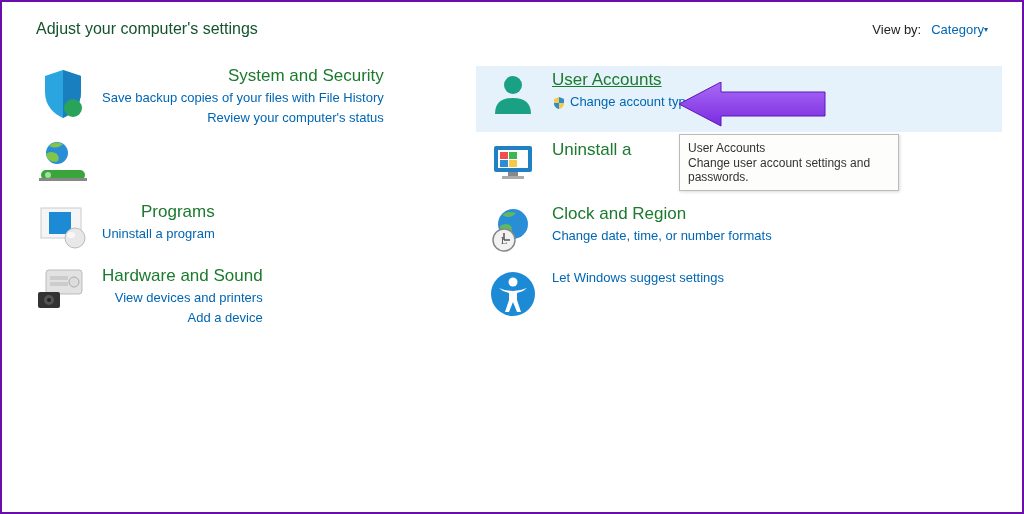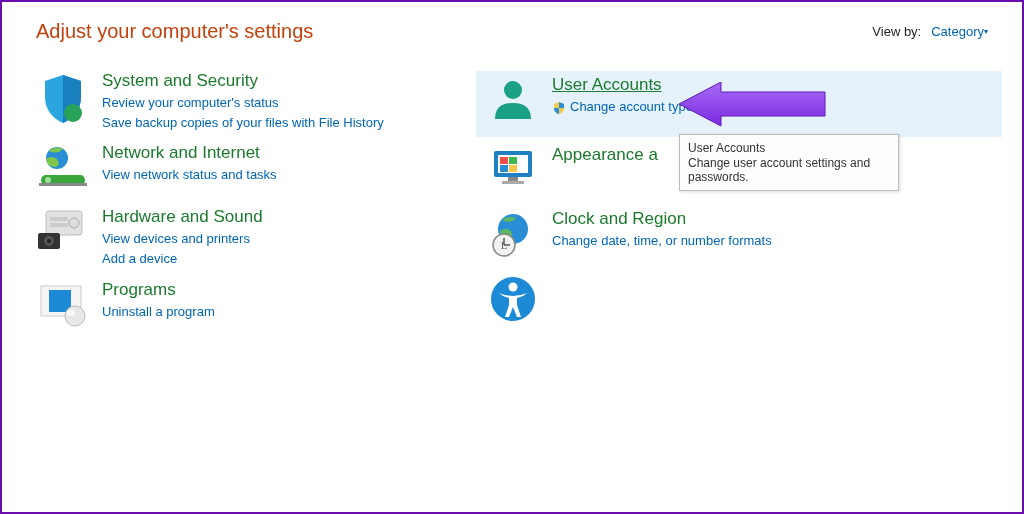--- a/index.html
+++ b/index.html
@@ -14,23 +14,23 @@
     position: relative;
     overflow: hidden;
   }
   .header {
     display: flex;
     justify-content: space-between;
     align-items: center;
     padding: 18px 34px 0 34px;
   }
   .header h1 {
-    font-size: 20px;
+    font-size: 16px;
     font-weight: 400;
-    color: #c2410c;
+    color: #14532d;
   }
   .viewby {
     font-size: 13px;
     color: #222;
     display: flex;
     align-items: center;
     gap: 10px;
   }
   .viewby .dd {
     color: #0066b3;
@@ -42,21 +42,21 @@
     font-size: 8px;
     color: #0066b3;
   }
 
   .content {
     display: flex;
     padding: 28px 20px 0 24px;
     gap: 0;
   }
   .col { flex: 1; }
-  .col-left { flex: 0 0 450px; }
+  .col-left { flex: 0 0 450px; text-align: right; }
   .col-right { flex: 1; }
 
   .cat {
     display: flex;
     gap: 10px;
     padding-left: 8px;
     margin-bottom: 10px;
   }
   .cat .iconcell {
     width: 58px;
@@ -145,73 +145,69 @@
     <div class="cat">
       <div class="iconcell">
         <svg width="48" height="52" viewBox="0 0 48 52">
           <path d="M24 2 L42 8 V24 C42 38 33 46 24 50 C15 46 6 38 6 24 V8 Z" fill="#2aa5e0"></path>
           <path d="M24 2 L42 8 V24 C42 38 33 46 24 50 Z" fill="#1a7fbf"></path>
           <circle cx="34" cy="40" r="9" fill="#2aa35a"></circle>
         </svg>
       </div>
       <div class="textcell">
         <h2>System and Security</h2>
+        <a href="#" class="sublink">Save backup copies of your files with File History</a>
         <a href="#" class="sublink">Review your computer's status</a>
-        <a href="#" class="sublink">Save backup copies of your files with File History</a>
       </div>
     </div>
 
     <div class="cat">
       <div class="iconcell">
         <svg width="52" height="48" viewBox="0 0 52 48">
           <circle cx="20" cy="13" r="11" fill="#2a8ed6"></circle>
           <path d="M12 6 Q18 0 26 4 Q20 10 12 6" fill="#7fc64a"></path>
           <path d="M9 14 Q14 10 20 14 Q24 20 19 22 Q10 22 9 14" fill="#7fc64a"></path>
           <rect x="4" y="30" width="44" height="10" rx="5" fill="#3aa53a"></rect>
           <circle cx="11" cy="35" r="3" fill="#9fe09f"></circle>
           <rect x="2" y="38" width="48" height="3" fill="#888"></rect>
         </svg>
       </div>
-      <div class="textcell">
-        <h2>Network and Internet</h2>
-        <a href="#" class="sublink">View network status and tasks</a>
+    </div>
+
+    <div class="cat">
+      <div class="iconcell">
+        <svg width="52" height="46" viewBox="0 0 52 46">
+          <rect x="4" y="4" width="40" height="30" fill="#f5f5f5" stroke="#ccc"></rect>
+          <rect x="12" y="8" width="22" height="22" fill="#1d8ad6"></rect>
+          <circle cx="38" cy="34" r="10" fill="#e8e8e8" stroke="#bbb"></circle>
+          <ellipse cx="34" cy="31" rx="4" ry="3" fill="#fff" opacity="0.7"></ellipse>
+        </svg>
+      </div>
+      <div class="textcell">
+        <h2>Programs</h2>
+        <a href="#" class="sublink">Uninstall a program</a>
       </div>
     </div>
 
     <div class="cat">
       <div class="iconcell">
         <svg width="54" height="46" viewBox="0 0 54 46">
           <rect x="10" y="2" width="36" height="24" rx="3" fill="#e2e2e2" stroke="#bbb"></rect>
           <rect x="14" y="8" width="18" height="4" fill="#ccc"></rect>
           <rect x="14" y="14" width="18" height="4" fill="#ccc"></rect>
           <circle cx="38" cy="14" r="5" fill="#ddd" stroke="#aaa"></circle>
           <rect x="2" y="24" width="22" height="16" rx="2" fill="#333"></rect>
           <circle cx="13" cy="32" r="5" fill="#555"></circle>
           <circle cx="13" cy="32" r="2" fill="#222"></circle>
         </svg>
       </div>
       <div class="textcell">
         <h2>Hardware and Sound</h2>
         <a href="#" class="sublink">View devices and printers</a>
         <a href="#" class="sublink">Add a device</a>
-      </div>
-    </div>
-
-    <div class="cat">
-      <div class="iconcell">
-        <svg width="52" height="46" viewBox="0 0 52 46">
-          <rect x="4" y="4" width="40" height="30" fill="#f5f5f5" stroke="#ccc"></rect>
-          <rect x="12" y="8" width="22" height="22" fill="#1d8ad6"></rect>
-          <circle cx="38" cy="34" r="10" fill="#e8e8e8" stroke="#bbb"></circle>
-          <ellipse cx="34" cy="31" rx="4" ry="3" fill="#fff" opacity="0.7"></ellipse>
-        </svg>
-      </div>
-      <div class="textcell">
-        <h2>Programs</h2>
-        <a href="#" class="sublink">Uninstall a program</a>
       </div>
     </div>
 
   </div>
 
   <div class="col col-right">
 
     <div class="cat highlight">
       <div class="iconcell">
         <svg width="46" height="46" viewBox="0 0 46 46">
@@ -240,21 +236,21 @@
           <rect x="10" y="8" width="30" height="18" fill="#fff"></rect>
           <rect x="12" y="10" width="8" height="7" fill="#f04e4e"></rect>
           <rect x="21" y="10" width="8" height="7" fill="#3cb84f"></rect>
           <rect x="12" y="18" width="8" height="7" fill="#2a8ed6"></rect>
           <rect x="21" y="18" width="8" height="7" fill="#f7c948"></rect>
           <rect x="20" y="30" width="10" height="4" fill="#888"></rect>
           <rect x="14" y="34" width="22" height="3" fill="#aaa"></rect>
         </svg>
       </div>
       <div class="textcell">
-        <h2>Appearance a</h2>
+        <h2>Uninstall a</h2>
       </div>
     </div>
 
     <div class="cat">
       <div class="iconcell">
         <svg width="50" height="48" viewBox="0 0 50 48">
           <circle cx="25" cy="18" r="15" fill="#2a8ed6"></circle>
           <path d="M14 9 Q20 4 28 7 Q22 14 14 9" fill="#5fb85f"></path>
           <path d="M12 20 Q18 16 23 20 Q26 27 20 28 Q11 27 12 20" fill="#5fb85f"></path>
           <circle cx="16" cy="34" r="11" fill="#f2f2f2" stroke="#888" stroke-width="1.5"></circle>
@@ -271,20 +267,21 @@
 
     <div class="cat">
       <div class="iconcell">
         <svg width="48" height="48" viewBox="0 0 48 48">
           <circle cx="24" cy="24" r="22" fill="#1d8ad6"></circle>
           <circle cx="24" cy="12" r="4.5" fill="#fff"></circle>
           <path d="M10 18 Q24 24 38 18 L34 21 L28 23 L28 30 L32 42 L28 42 L24 32 L20 42 L16 42 L20 30 L20 23 L14 21 Z" fill="#fff"></path>
         </svg>
       </div>
       <div class="textcell">
+        <a href="#" class="sublink">Let Windows suggest settings</a>
       </div>
     </div>
 
   </div>
 </div>
 
 <div class="tooltip">
   <div class="ttitle">User Accounts</div>
   <div>Change user account settings and passwords.</div>
 </div>

